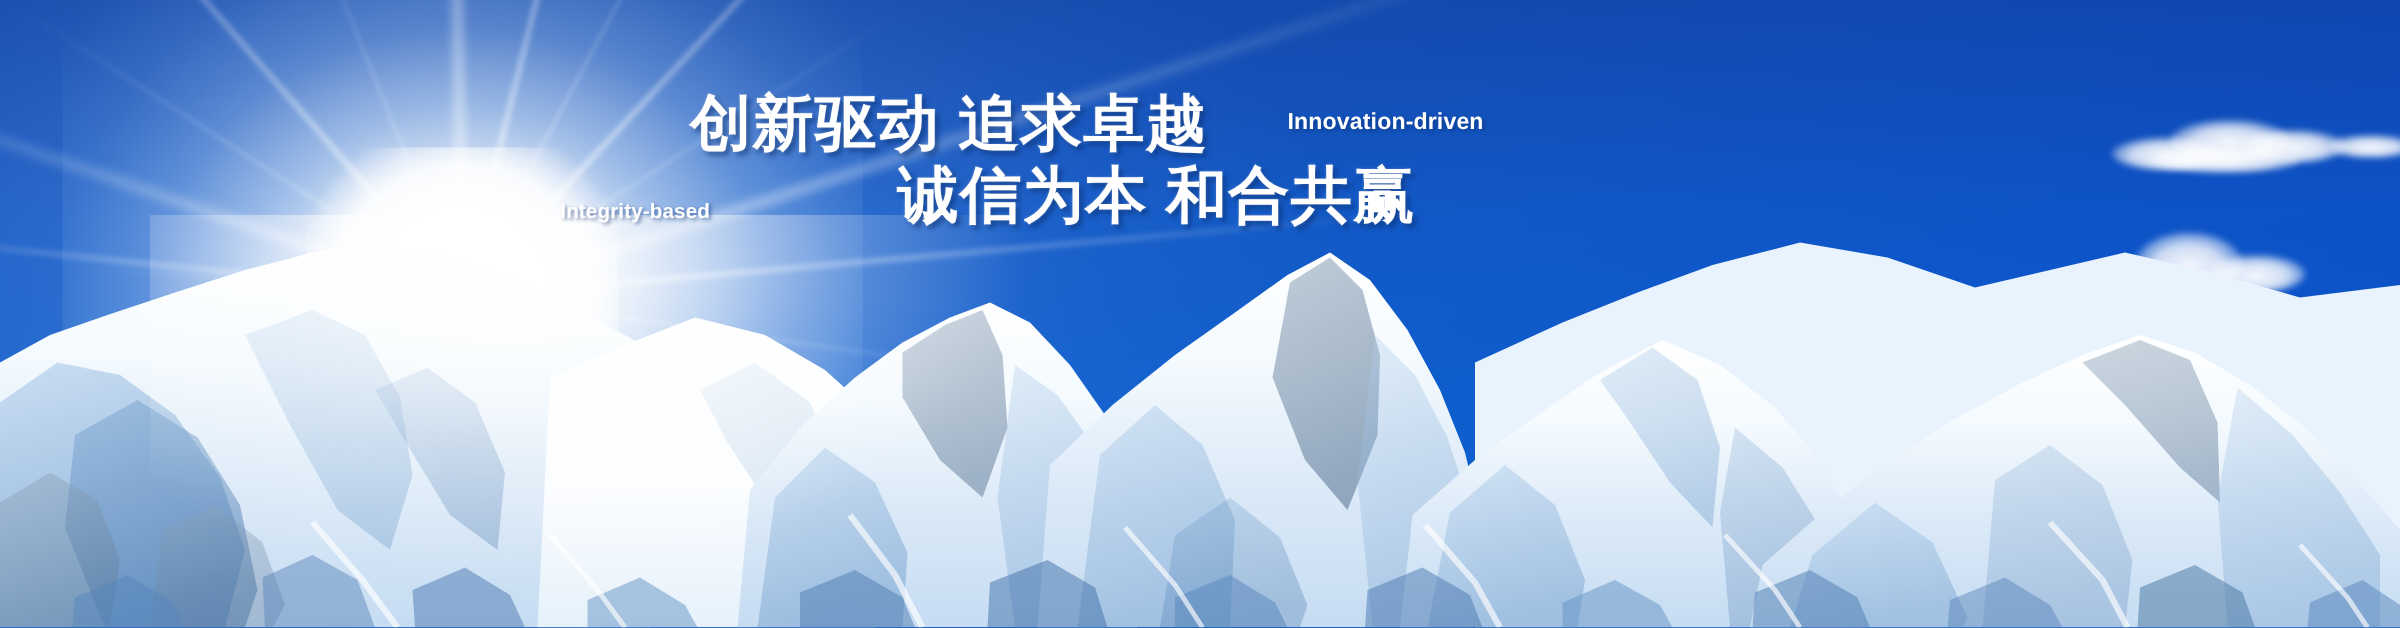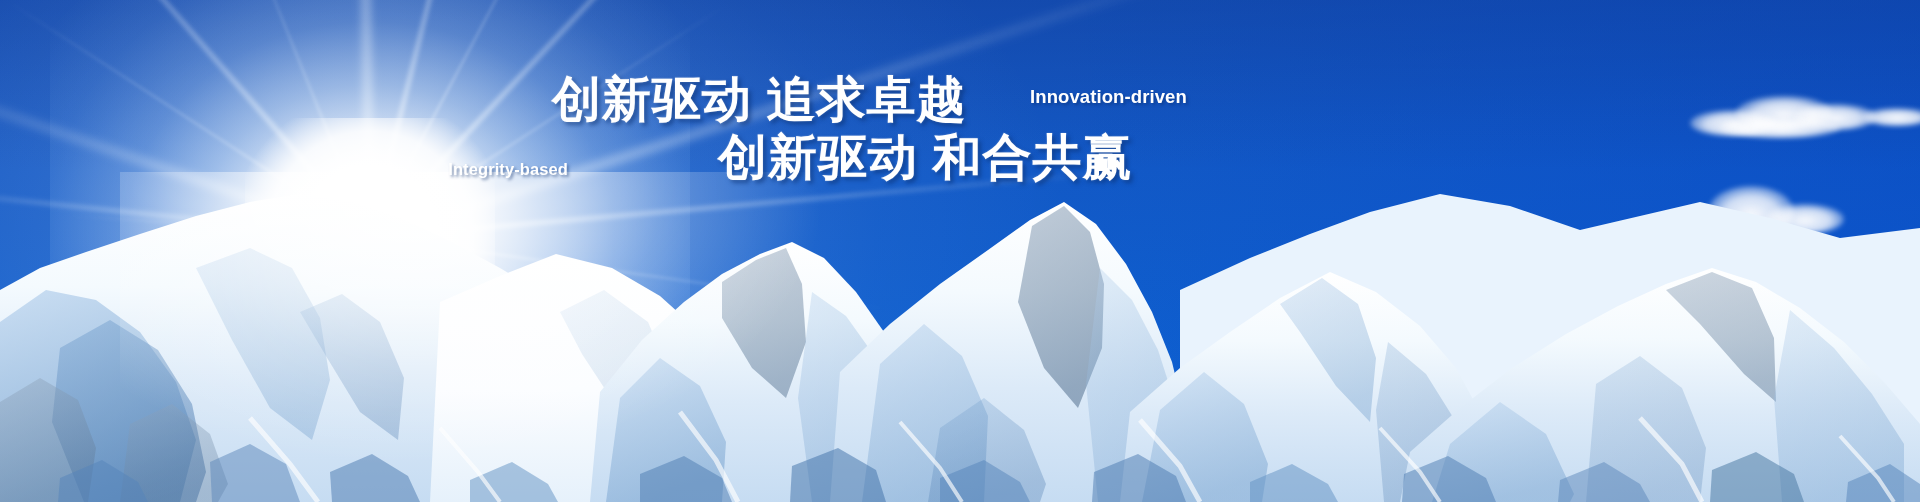--- a/index.html
+++ b/index.html
@@ -279,15 +279,15 @@
   <div class="txt cn-line" style="left:552px; top:75px;">创新驱动  追求卓越</div>
 
   <div class="txt en-block" style="left:1030px; top:84px;">
     <div>Innovation-driven</div>
   </div>
 
   <div class="txt en-block small right-align" style="left:268px; top:141px; width:300px;margin-top:17px;">
     <div>Integrity-based</div>
   </div>
 
-  <div class="txt cn-line" style="left:718px; top:133px;">创新驱动  和合共赢</div>
+  <div class="txt cn-line" style="left:718px; top:133px;">诚信为本  和合共赢</div>
 
 </div>
 
 </body></html>

